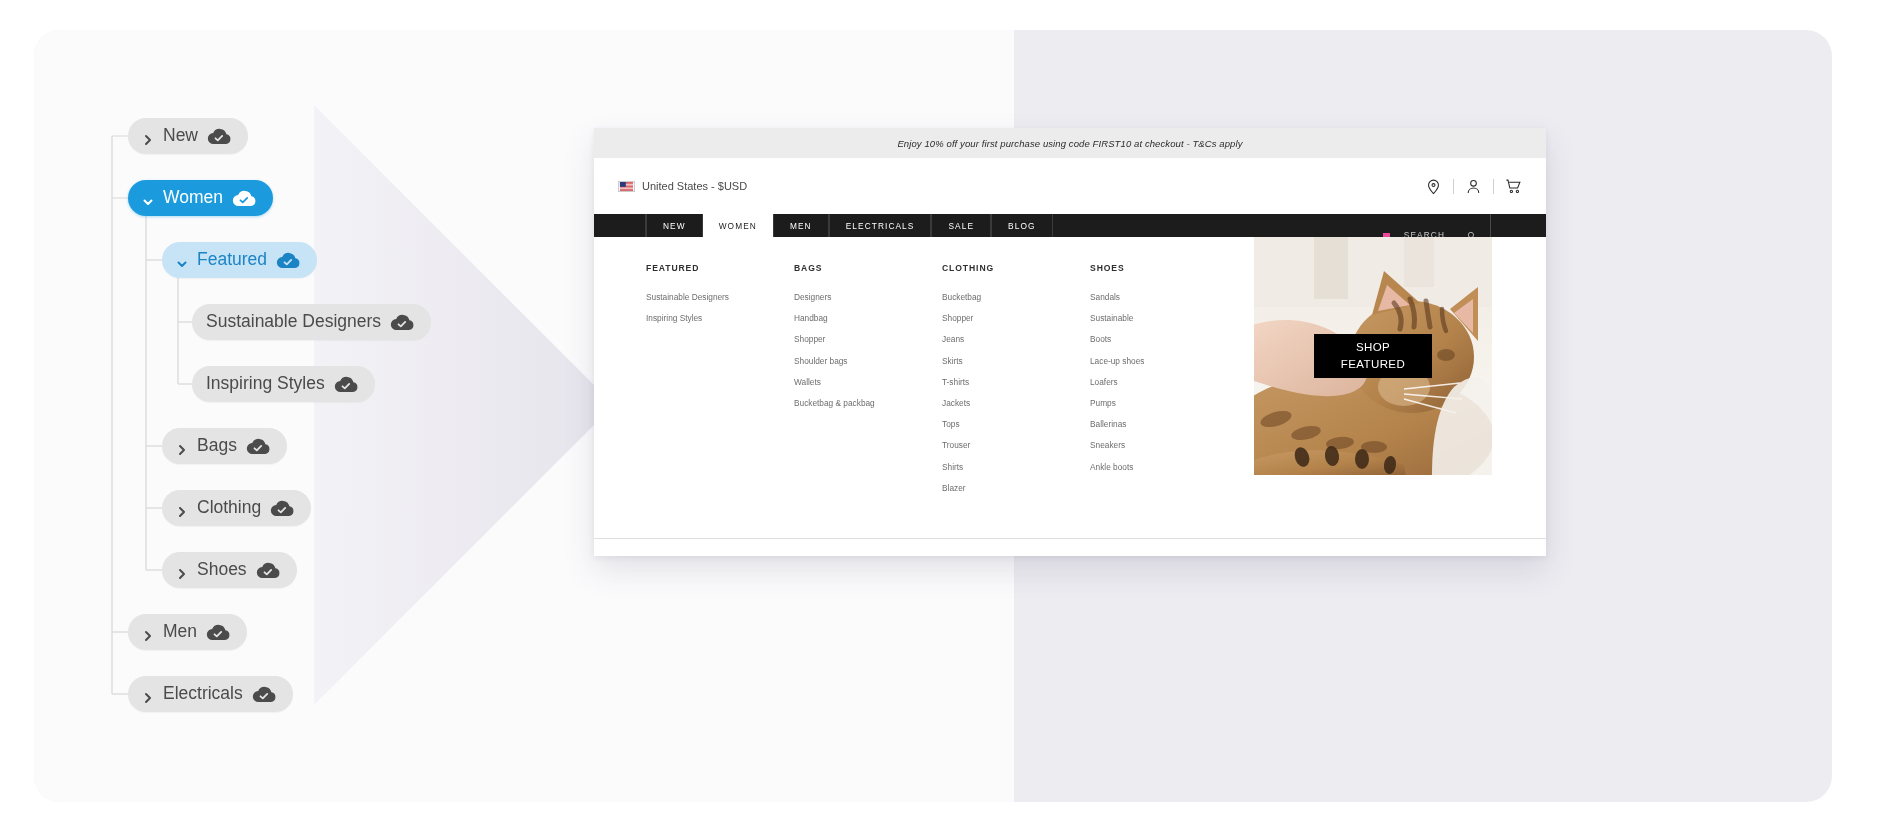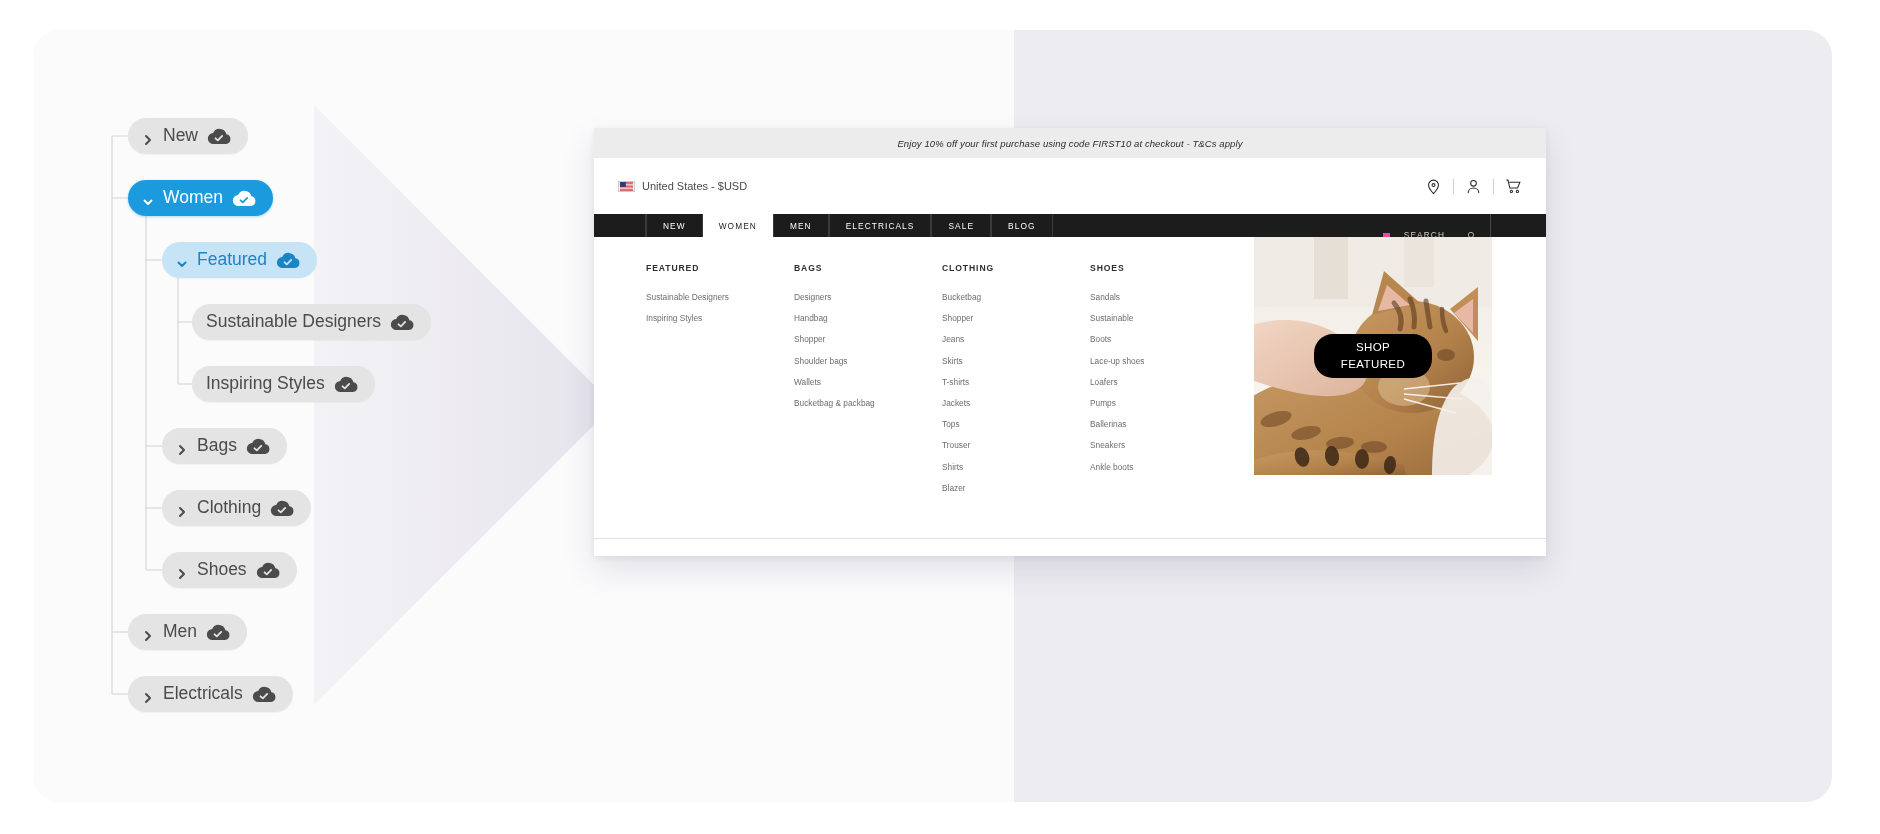--- a/index.html
+++ b/index.html
@@ -280,21 +280,20 @@
     background: #000000;
     color: #ffffff;
     display: flex;
     flex-direction: column;
     align-items: center;
     justify-content: center;
     font-size: 11.5px;
     letter-spacing: 0.4px;
     line-height: 1.45;
     cursor: pointer;
-    border-radius: 19px;
   }
 
   .preview-footer {
     position: absolute;
     left: 0;
     bottom: 0;
     width: 100%;
     height: 18px;
     border-top: 1px solid #e0e0e0;
     background: #ffffff;

